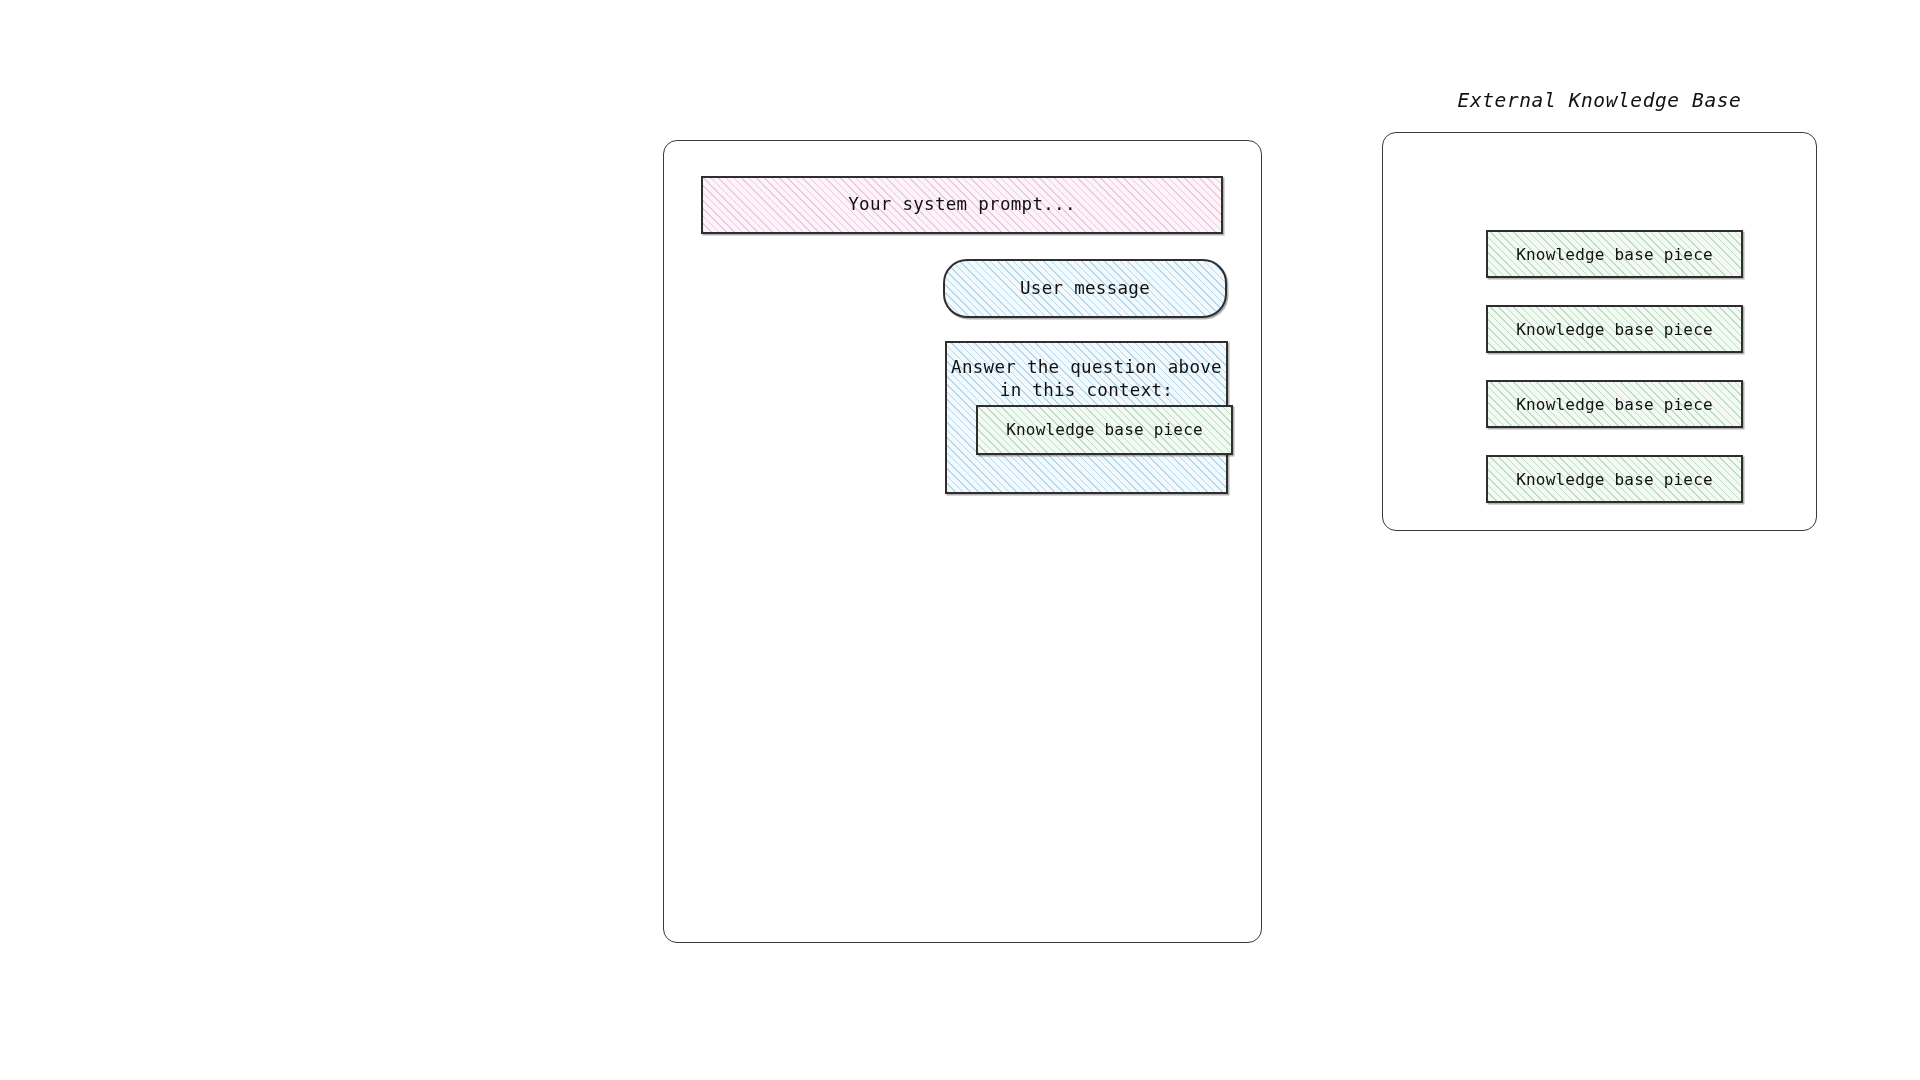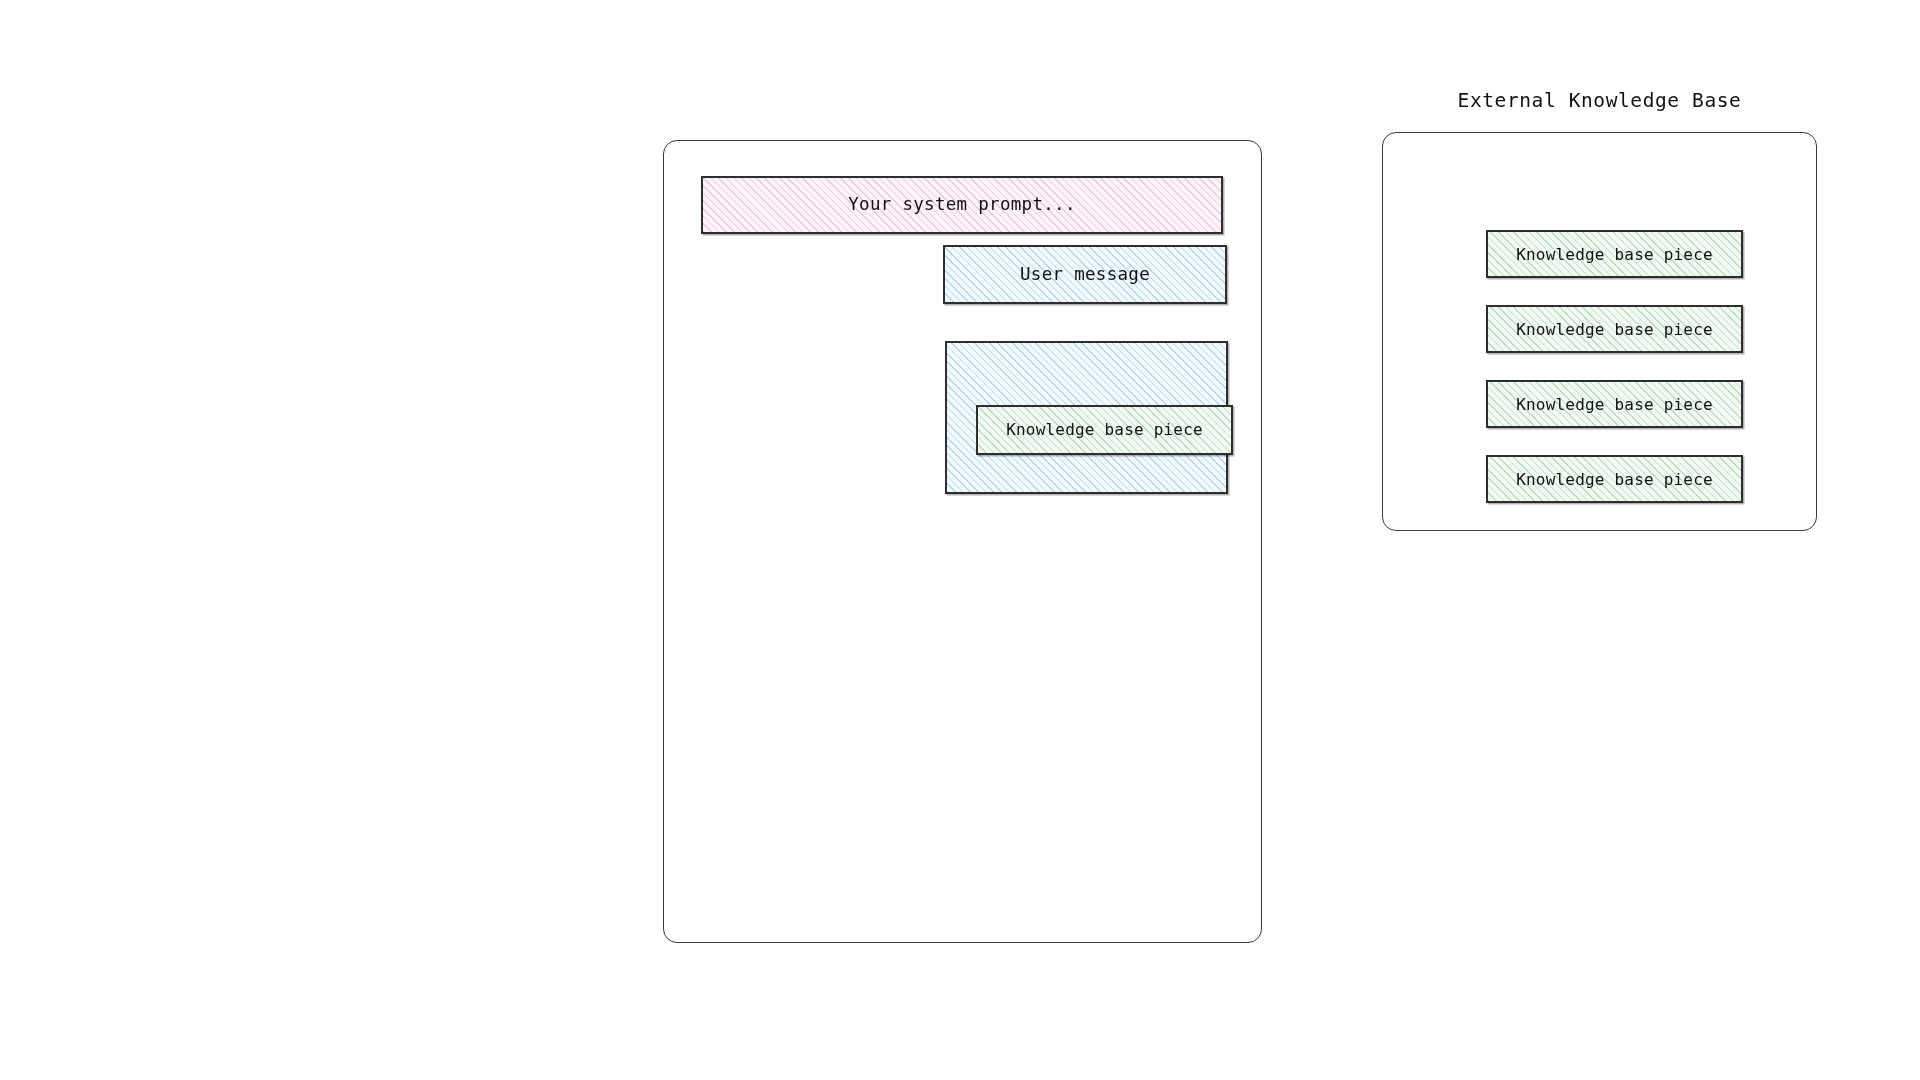--- a/index.html
+++ b/index.html
@@ -40,20 +40,21 @@
   .panel-title {
     position: absolute;
     left: 1382px;
     top: 89px;
     width: 435px;
     text-align: center;
     font-size: 19.5px;
     color: #111111;
     letter-spacing: 0.6px;
     white-space: nowrap;
+    font-style: italic;
   }
 
   
   .msg {
     position: absolute;
     box-sizing: border-box;
     border: 2.2px solid #2e2e2e;
     display: flex;
     align-items: center;
     justify-content: center;
@@ -169,25 +170,27 @@
 </style>
 </head>
 <body>
 
 <div id="context-window-panel" class="panel">
 
   <div id="system-prompt-box" class="msg hatch-pink" style="position:absolute; left:37px; top:35px;">
     <span>Your system prompt...</span>
   </div>
 
-  <div id="user-message-box" class="msg hatch-blue" style="position:absolute; left:279px; top:104px;">
+  <div id="user-message-box" class="msg hatch-blue" style="position:absolute; left:279px; top:118px;border-radius:24px;">
     <span>User message</span>
   </div>
 
   <div id="context-instruction-box" class="msg hatch-blue" style="position:absolute; left:281px; top:200px;">
+    <span id="context-instruction-text">Answer the question above
+in this context:</span>
 
     <div id="retrieved-piece-box" class="hatch-green">
       <span>Knowledge base piece</span>
     </div>
   </div>
 </div>
 
 <div class="panel-title">External Knowledge Base</div>
 
 <div id="knowledge-base-panel" class="panel"></div>

